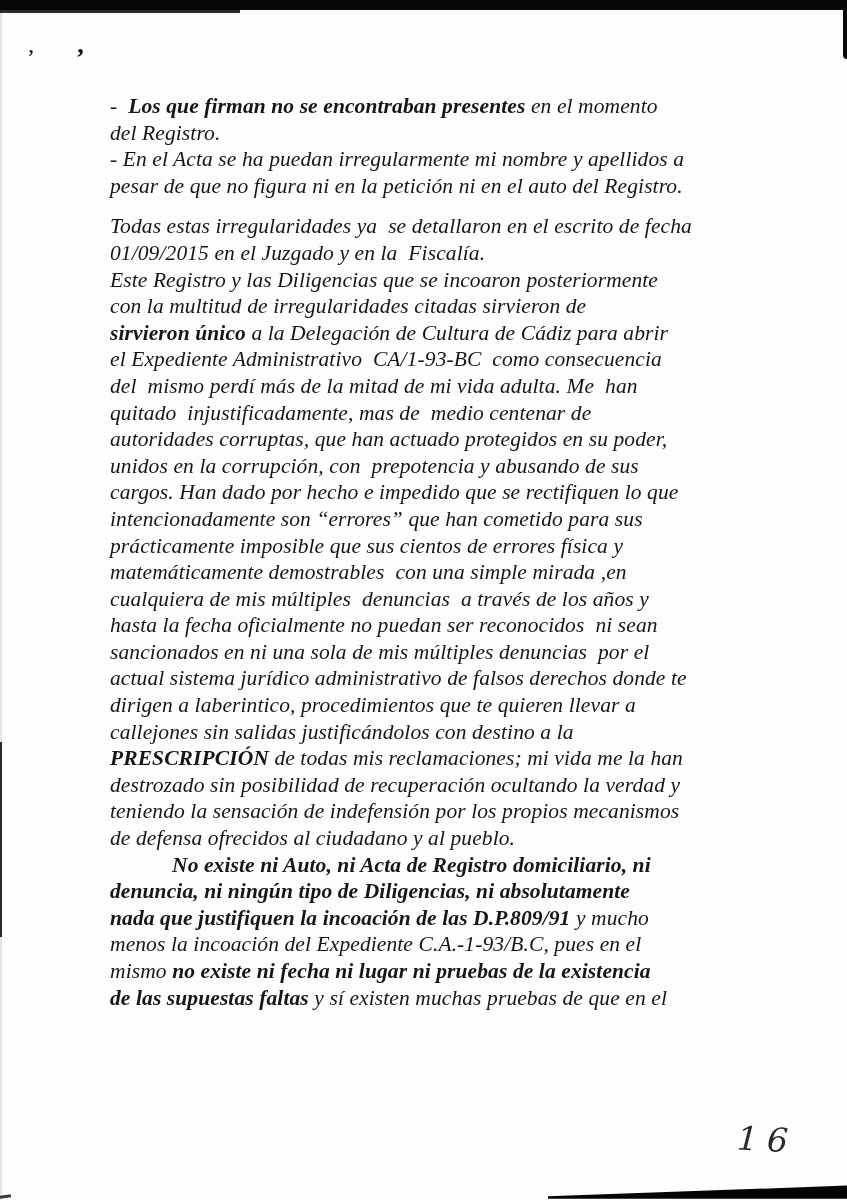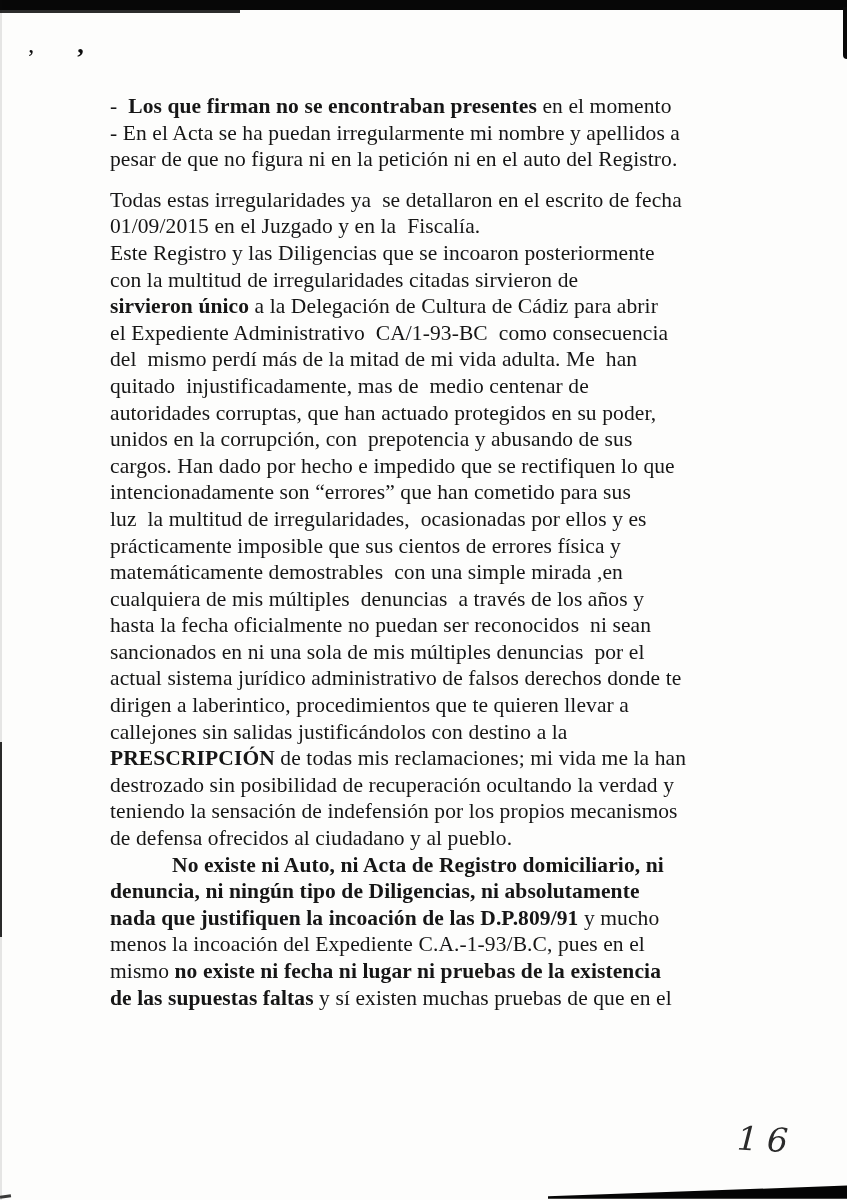--- a/index.html
+++ b/index.html
@@ -26,21 +26,21 @@
   .bottom-left-mark{position:absolute;left:0;top:1195px;width:11px;height:3px;background:#3a3a3a;transform:rotate(-8deg);}
   .ink{position:absolute;color:#0c0c0c;line-height:1;}
   .ink1{left:27px;top:45px;font-size:24px;}
   .ink2{left:76px;top:45px;font-size:26px;font-weight:bold;}
   
   .text-block{
     position:absolute;left:110px;top:93px;width:655px;
     font-size:21.5px;line-height:26.6px;
     letter-spacing:.1px;
   }
-  .line{white-space:pre;}
+  .line{white-space:pre;font-style:italic;}
   .line.indent{padding-left:62px;}
   .b{font-weight:bold;}
   .para:nth-child(2){margin-top:14px;}
   .para:nth-child(3){}
   
   .page-number{
     position:absolute;left:737px;top:1120px;
     font-family:"DejaVu Serif",serif;
     font-style:italic;font-weight:300;
     font-size:33px;letter-spacing:9px;color:#2b2b2b;
@@ -58,39 +58,39 @@
   <div class="left-edge-dark"></div>
   <div class="bottom-right-edge"></div>
   <div class="bottom-left-mark"></div>
 
   <span class="ink ink1">’</span>
   <span class="ink ink2">’</span>
 
   <div class="text-block" id="text-block">
       <div class="para">
         <div class="line"><span>-  </span><span class="b">Los que firman no se encontraban presentes</span><span> en el momento</span></div>
+        <div class="line"><span>del Registro.</span></div>
         <div class="line"><span>- En el Acta se ha puedan irregularmente mi nombre y apellidos a</span></div>
         <div class="line"><span>pesar de que no figura ni en la petición ni en el auto del Registro.</span></div>
       </div>
       <div class="para">
         <div class="line"><span>Todas estas irregularidades ya  se detallaron en el escrito de fecha</span></div>
         <div class="line"><span>01/09/2015 en el Juzgado y en la  Fiscalía.</span></div>
       </div>
       <div class="para">
         <div class="line"><span>Este Registro y las Diligencias que se incoaron posteriormente</span></div>
         <div class="line"><span>con la multitud de irregularidades citadas sirvieron de</span></div>
         <div class="line"><span class="b">sirvieron único</span><span> a la Delegación de Cultura de Cádiz para abrir</span></div>
         <div class="line"><span>el Expediente Administrativo  CA/1-93-BC  como consecuencia</span></div>
         <div class="line"><span>del  mismo perdí más de la mitad de mi vida adulta. Me  han</span></div>
         <div class="line"><span>quitado  injustificadamente, mas de  medio centenar de</span></div>
         <div class="line"><span>autoridades corruptas, que han actuado protegidos en su poder,</span></div>
         <div class="line"><span>unidos en la corrupción, con  prepotencia y abusando de sus</span></div>
         <div class="line"><span>cargos. Han dado por hecho e impedido que se rectifiquen lo que</span></div>
         <div class="line"><span>intencionadamente son “errores” que han cometido para sus</span></div>
-        <div class="line"><span>luz  la multitud de irregularidades,  ocasionadas por ellos y es</span></div>
         <div class="line"><span>prácticamente imposible que sus cientos de errores física y</span></div>
         <div class="line"><span>matemáticamente demostrables  con una simple mirada ,en</span></div>
         <div class="line"><span>cualquiera de mis múltiples  denuncias  a través de los años y</span></div>
         <div class="line"><span>hasta la fecha oficialmente no puedan ser reconocidos  ni sean</span></div>
         <div class="line"><span>sancionados en ni una sola de mis múltiples denuncias  por el</span></div>
         <div class="line"><span>actual sistema jurídico administrativo de falsos derechos donde te</span></div>
         <div class="line"><span>dirigen a laberintico, procedimientos que te quieren llevar a</span></div>
         <div class="line"><span>callejones sin salidas justificándolos con destino a la</span></div>
         <div class="line"><span class="b">PRESCRIPCIÓN</span><span> de todas mis reclamaciones; mi vida me la han</span></div>
         <div class="line"><span>destrozado sin posibilidad de recuperación ocultando la verdad y</span></div>

